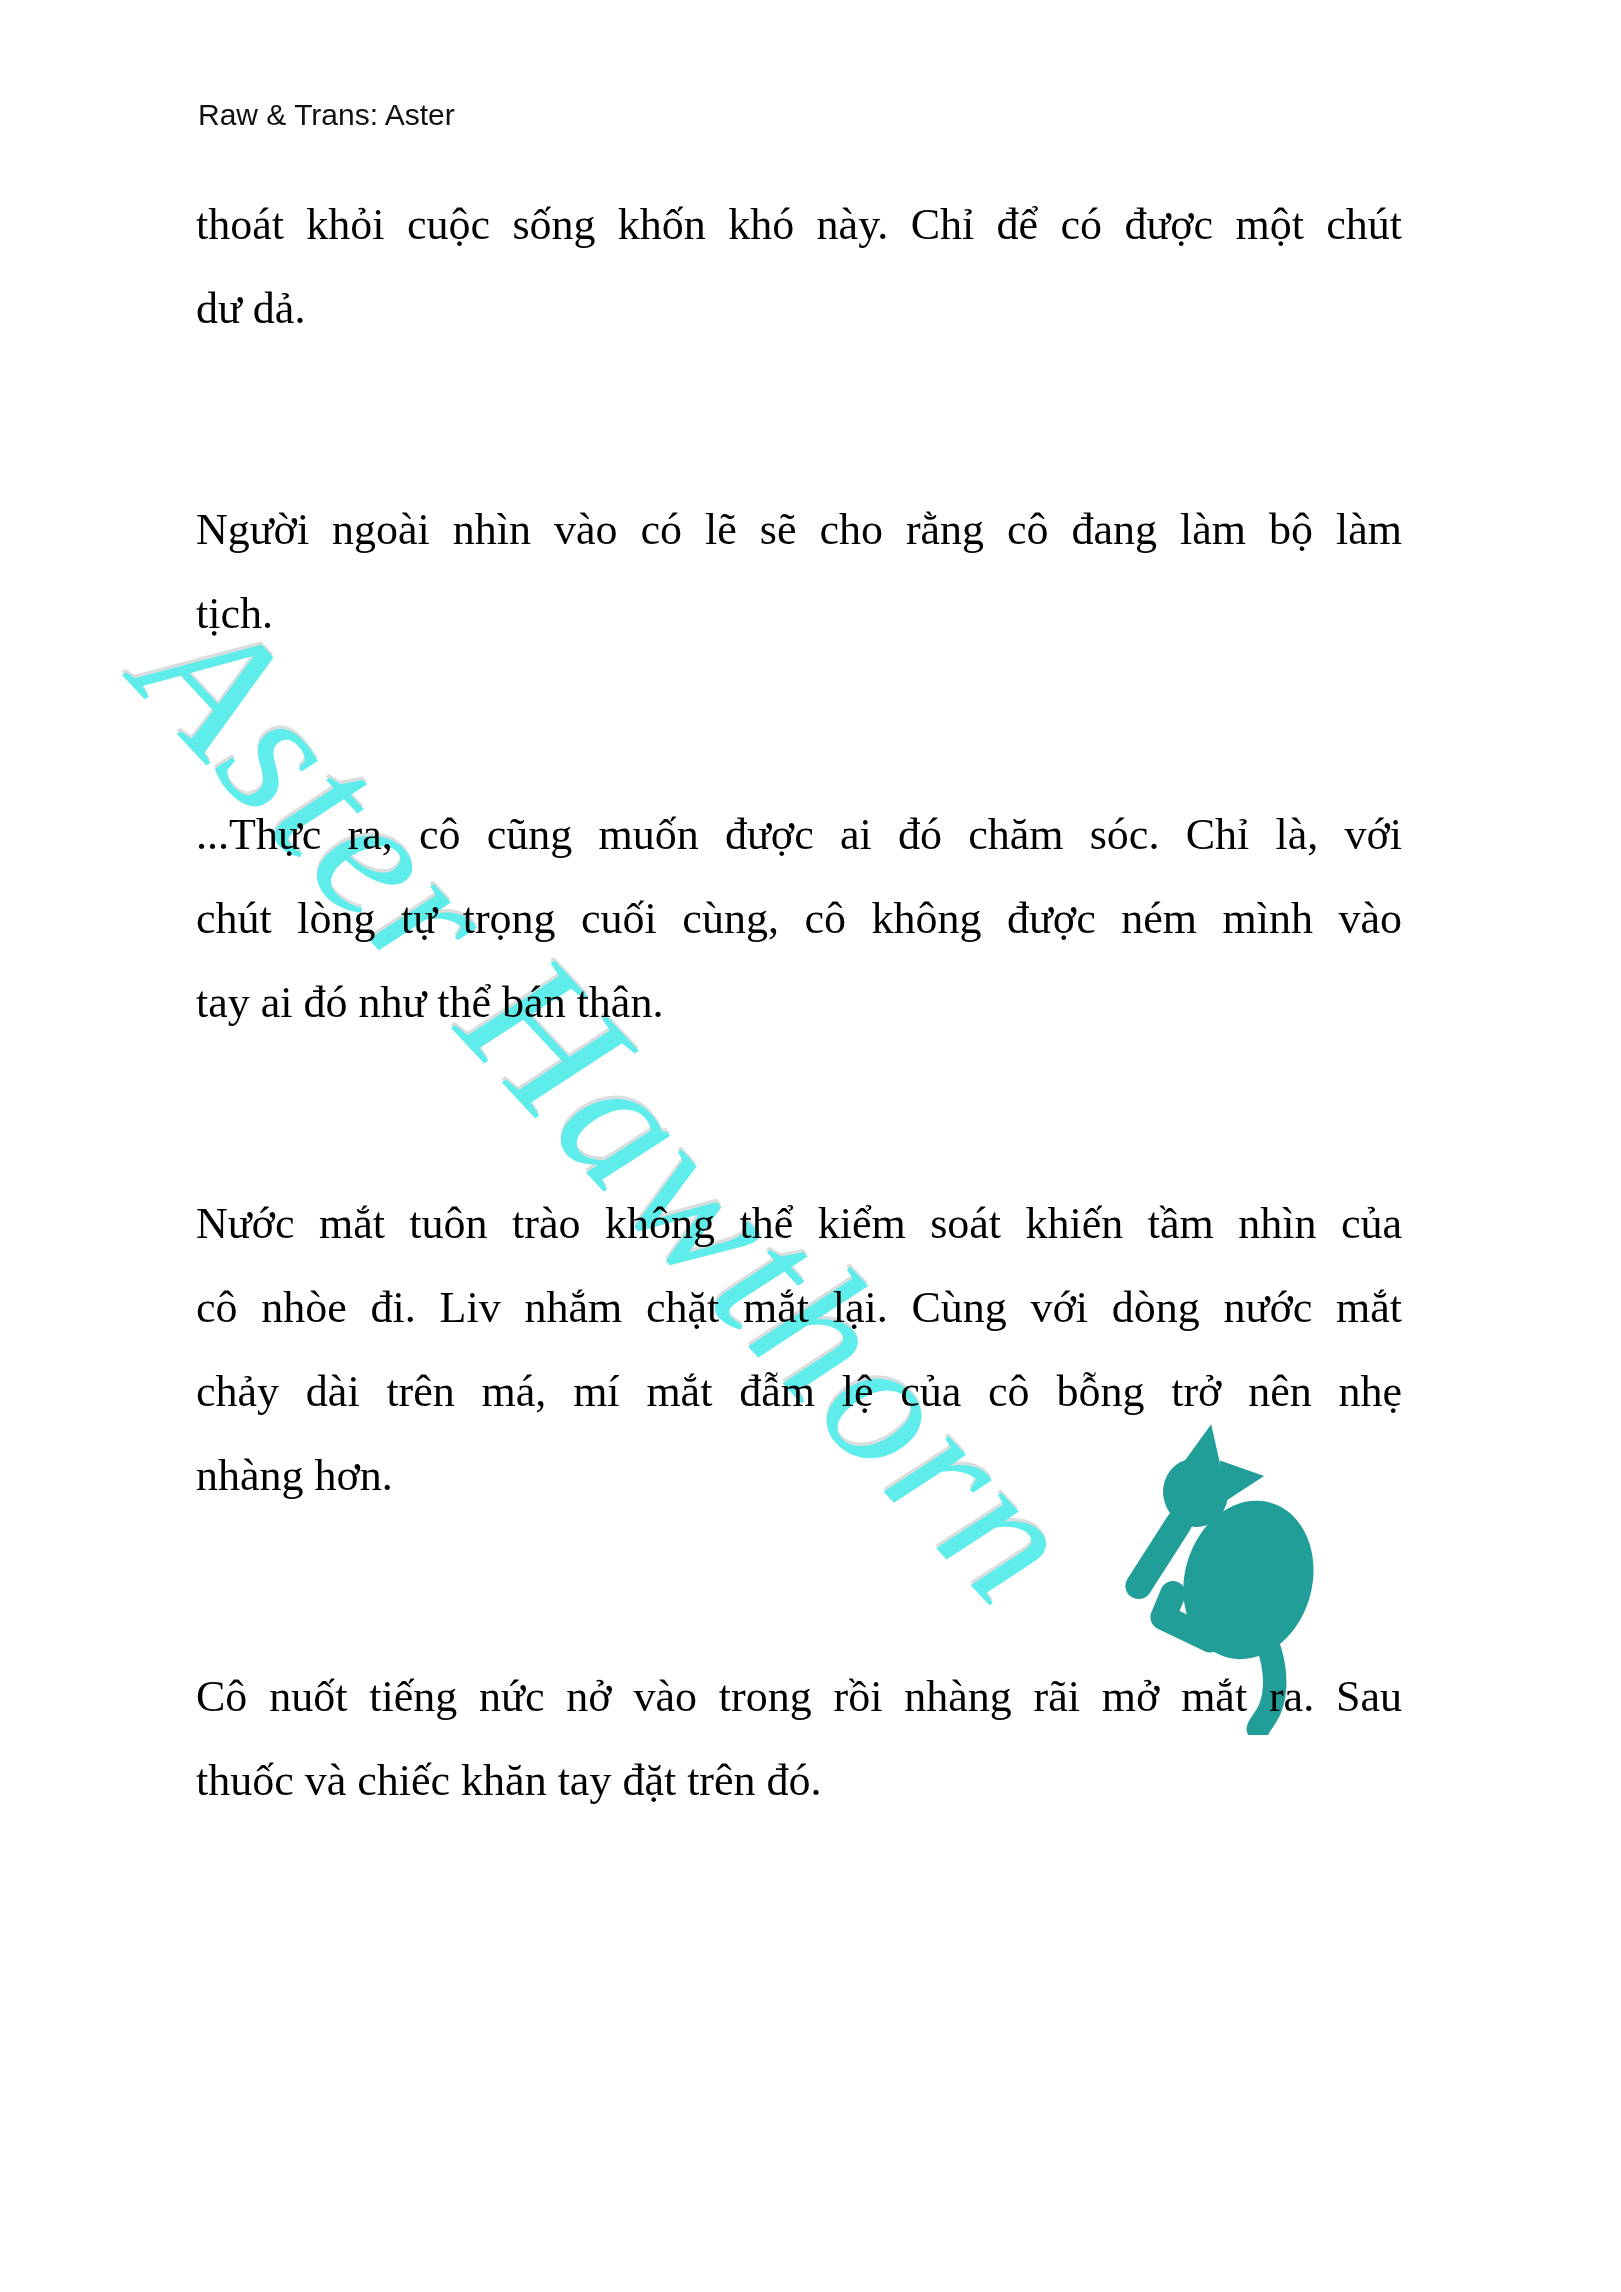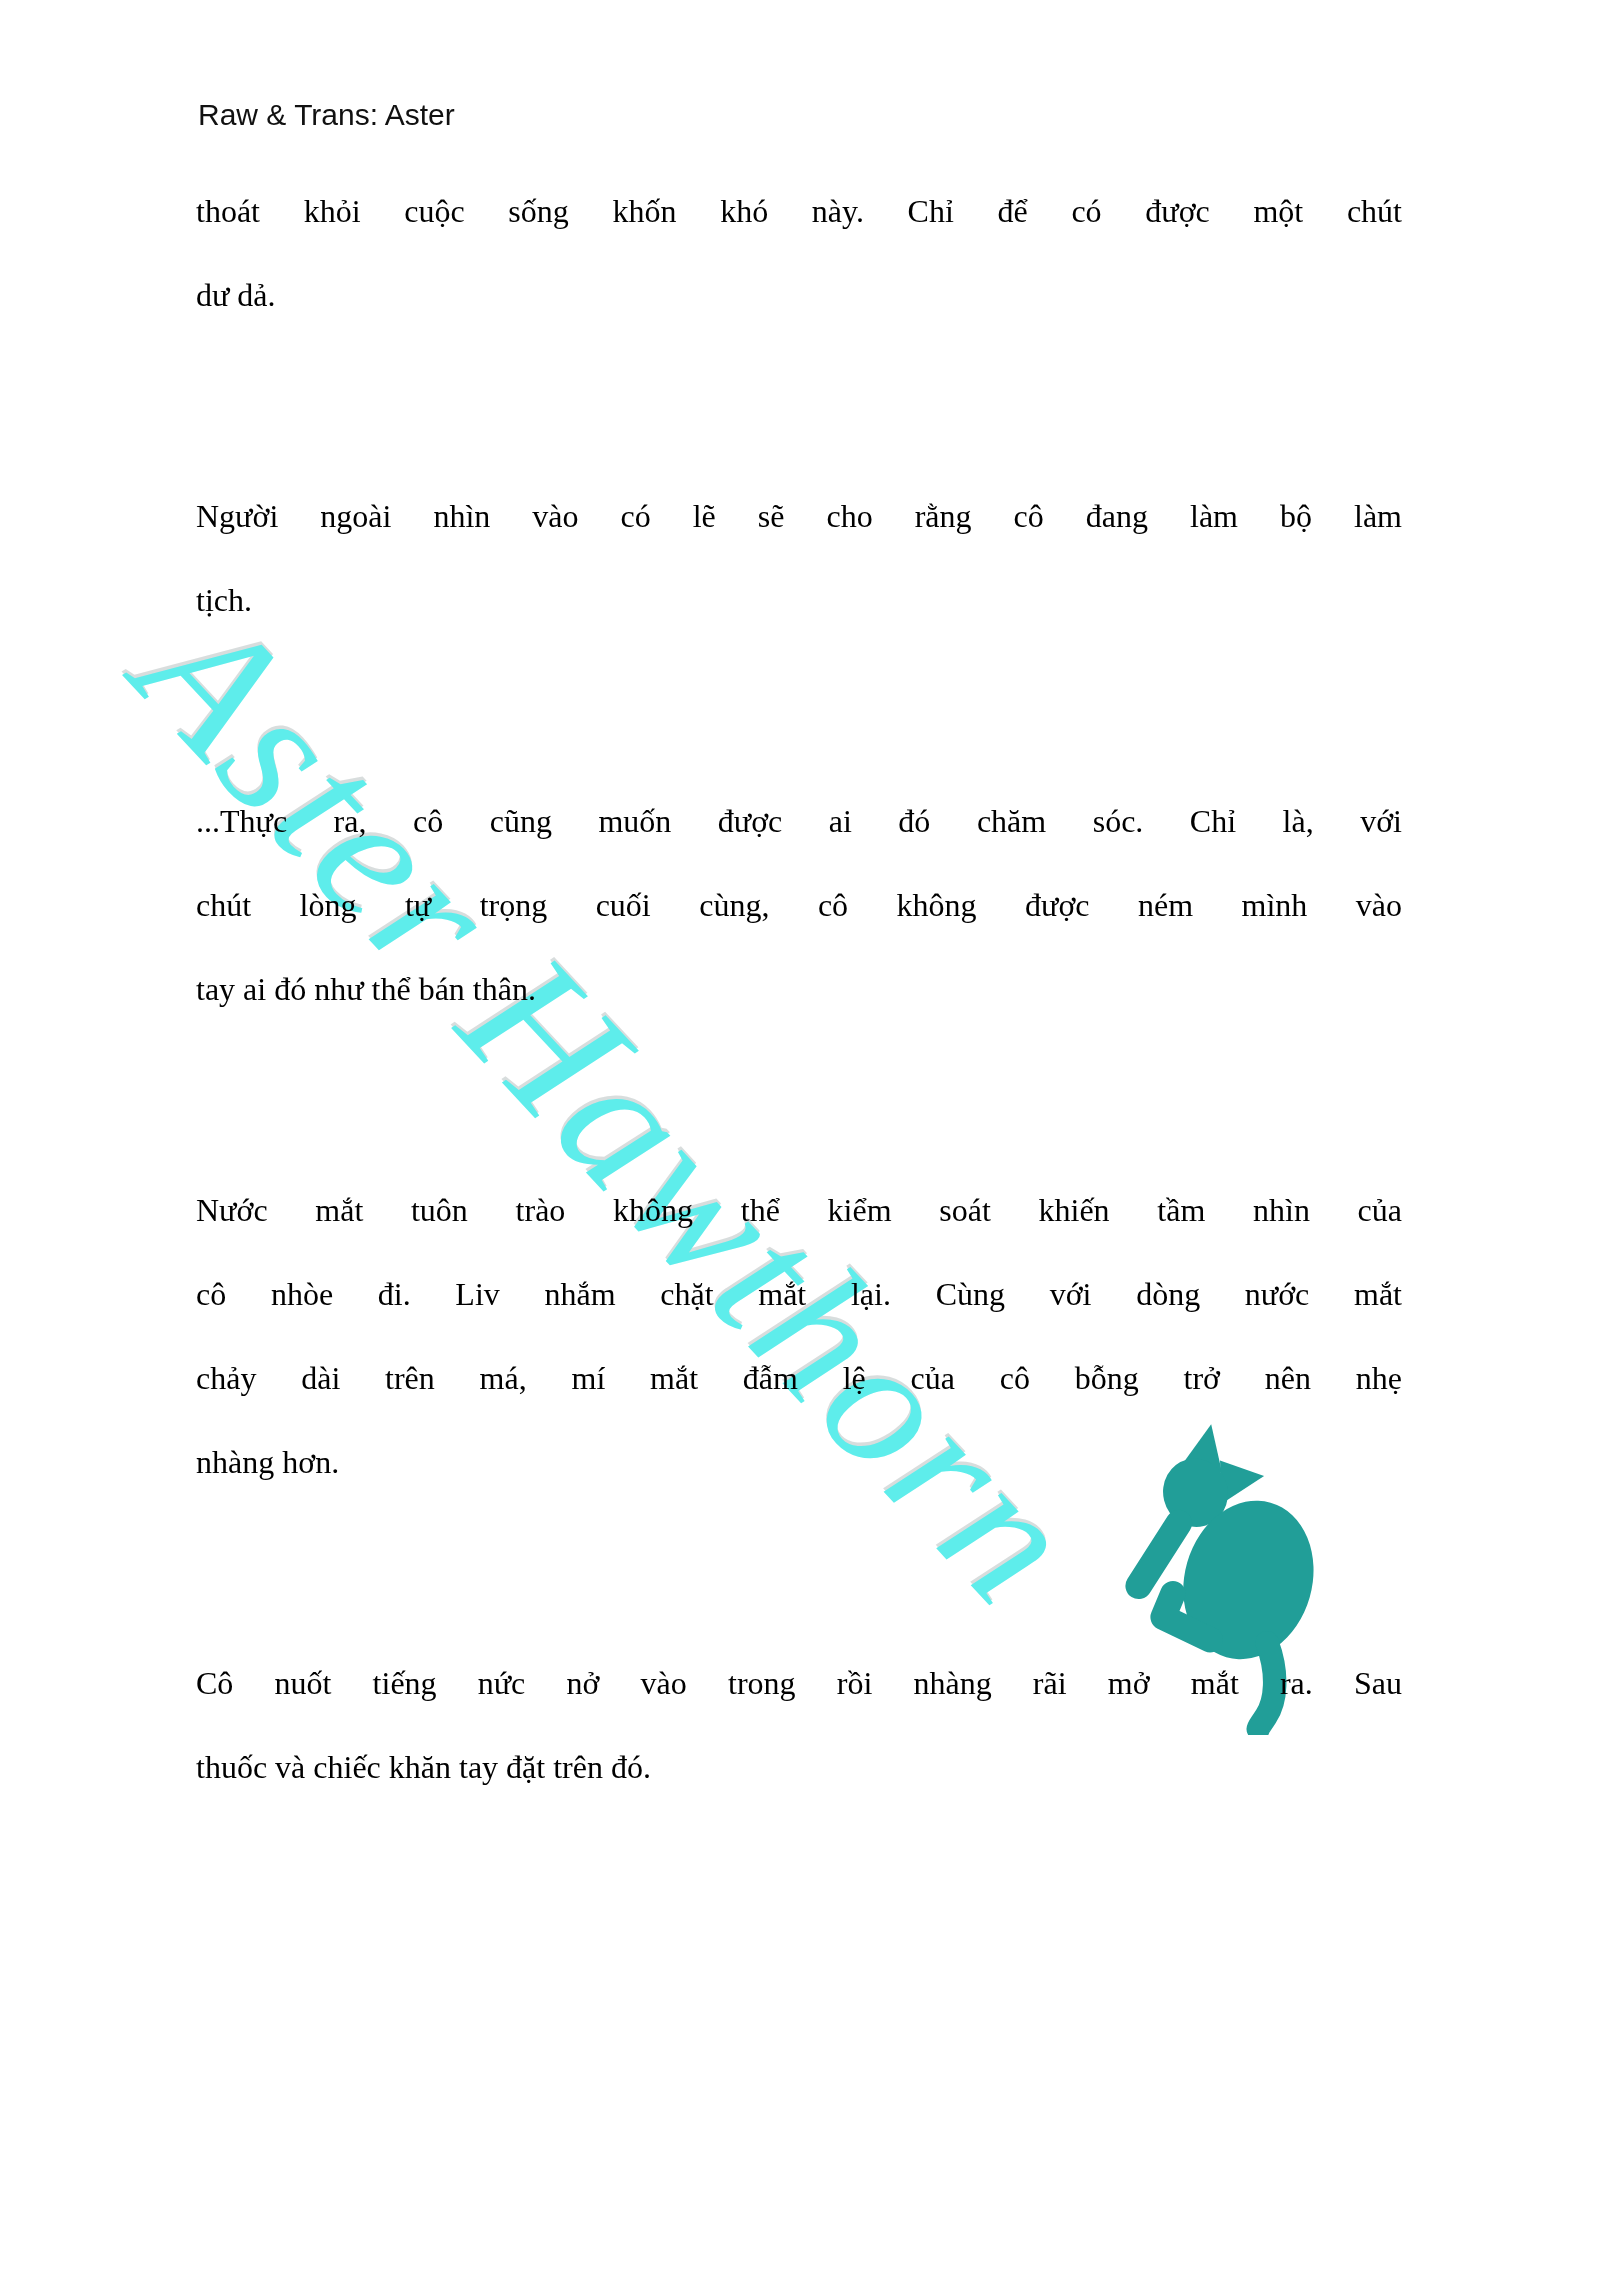--- a/index.html
+++ b/index.html
@@ -31,24 +31,24 @@
     letter-spacing: 5.9px;
     white-space: nowrap;
     transform: rotate(47deg);
     transform-origin: 0 0;
     z-index: 1;
     text-shadow: -2.9px -2px 0 rgba(168,180,180,0.45);
   }
   .body-text {
     position: absolute;
     left: 196px;
-    top: 169px;
+    top: 183px;
     width: 1206px;
     z-index: 2;
-    font-size: 32px;
+    font-size: 44px;
     line-height: 84px;
     color: #000000;
   }
   .para { margin: 0 0 137px 0; }
   .para:last-child { margin-bottom: 0; }
   .line { text-align: justify; text-align-last: justify; }
   .line-last { text-align-last: left; }
   .cat {
     position: absolute;
     left: 1122px;

